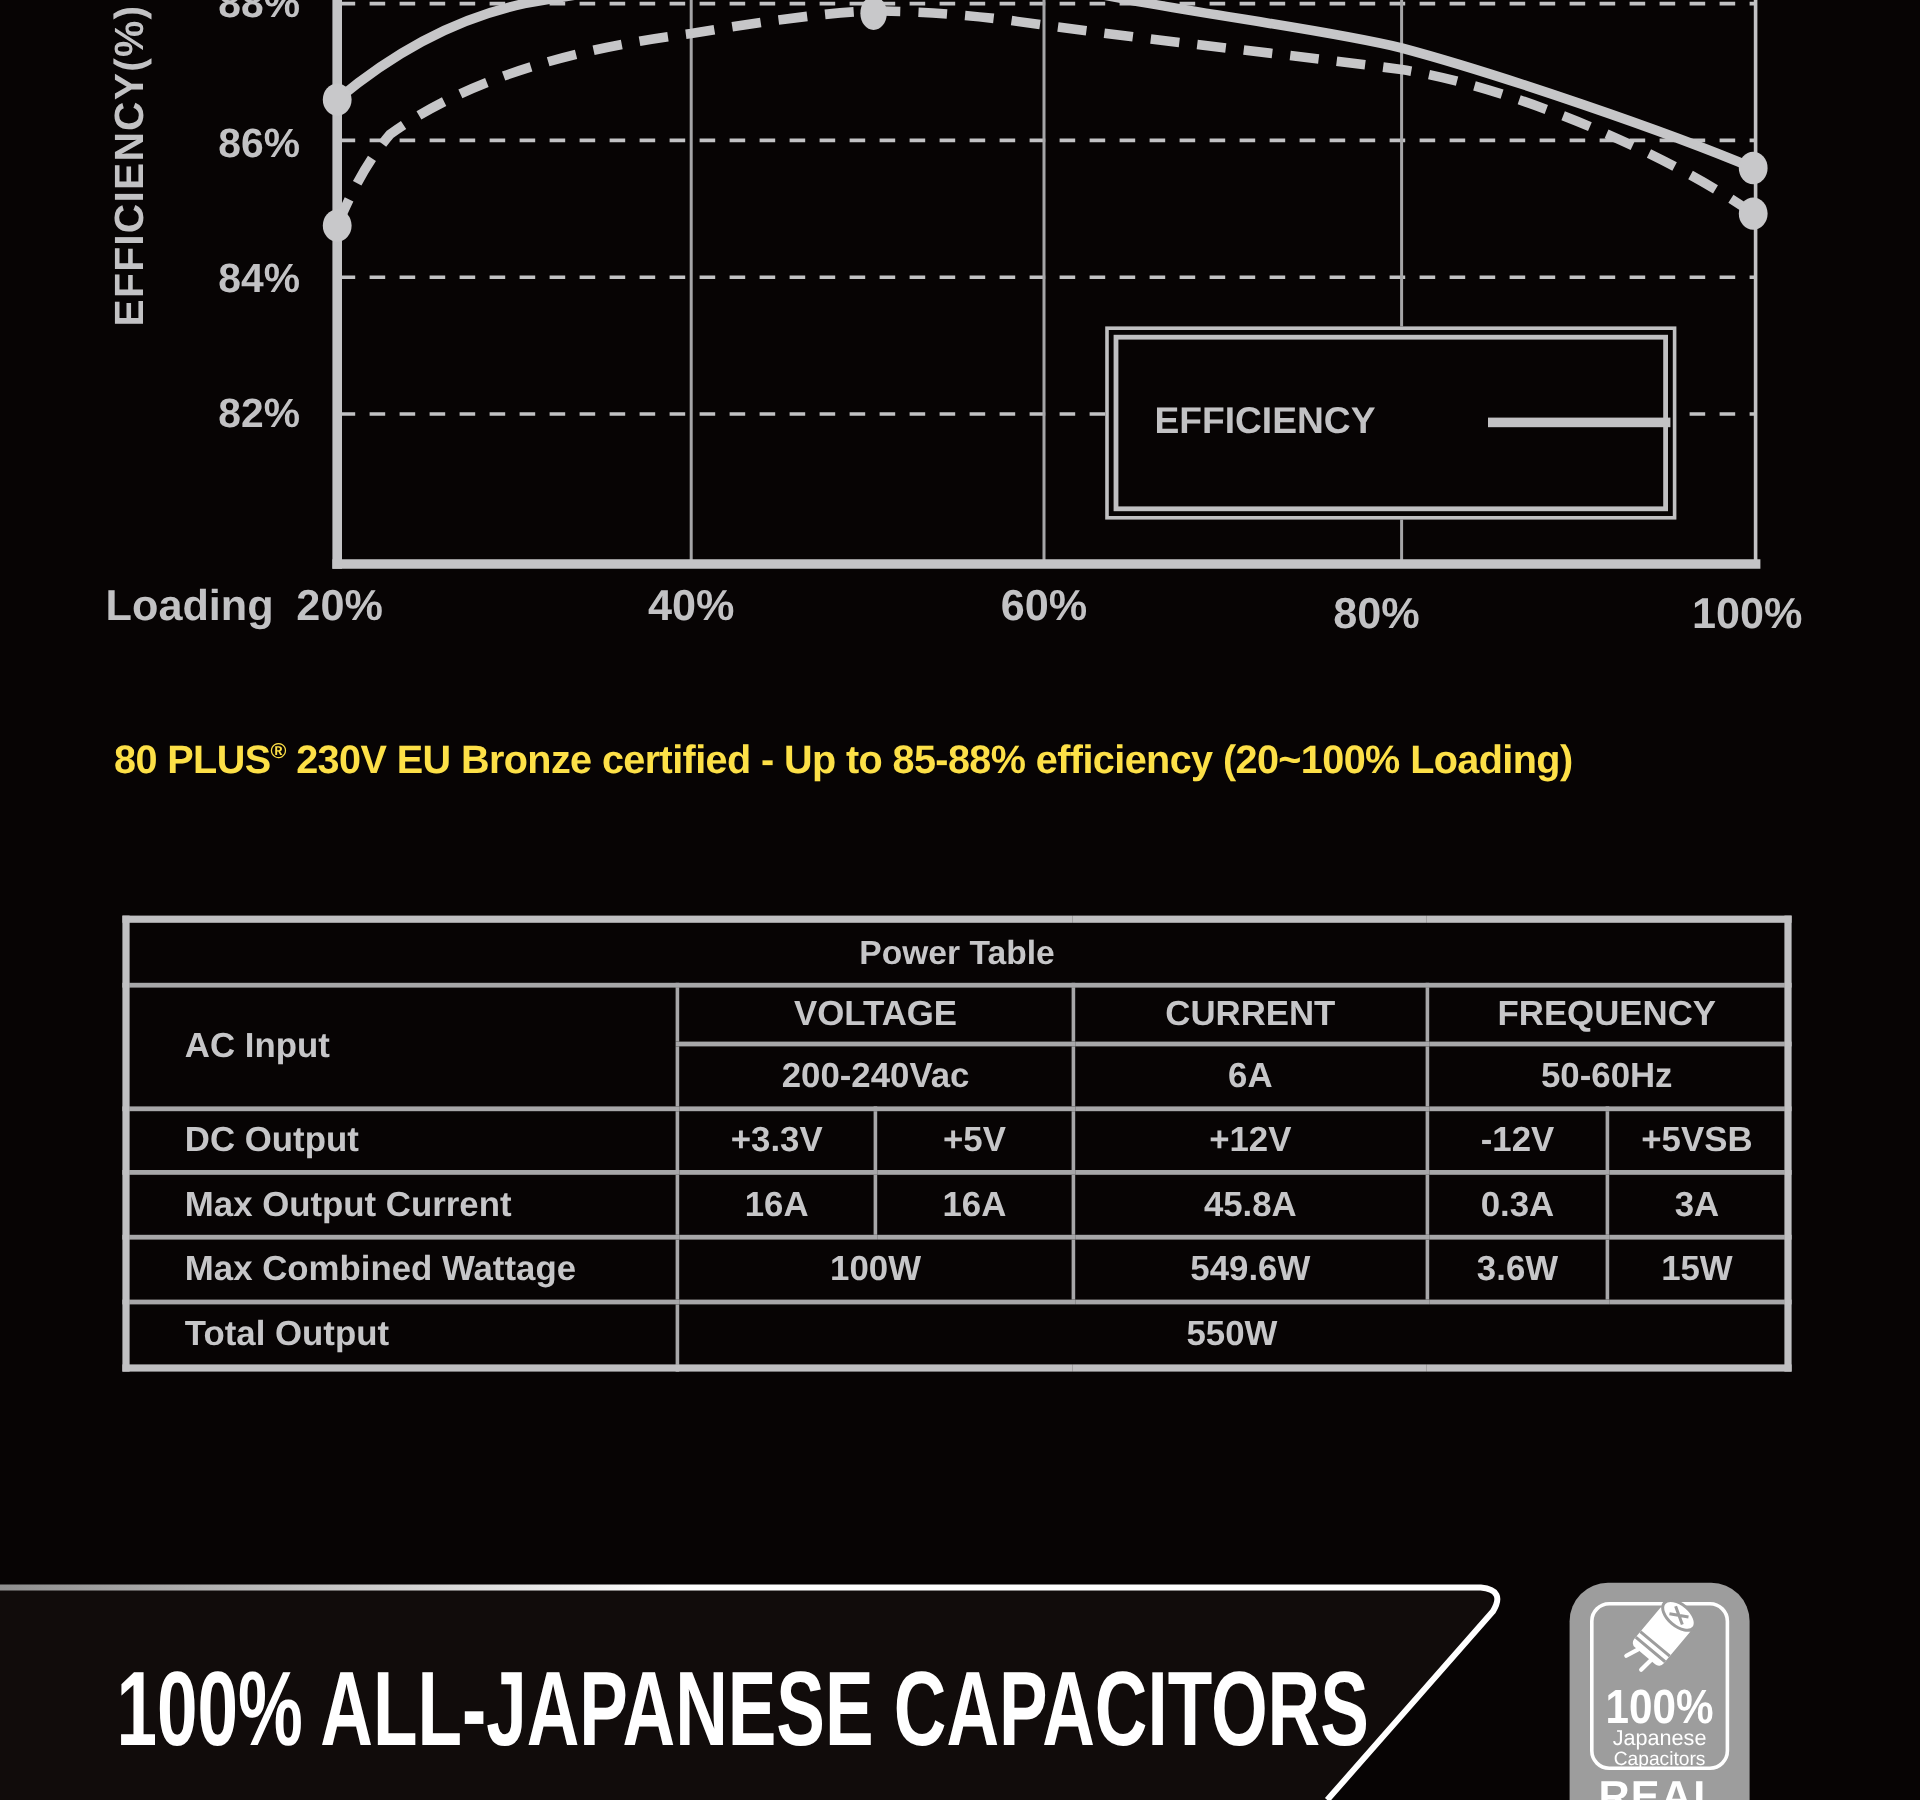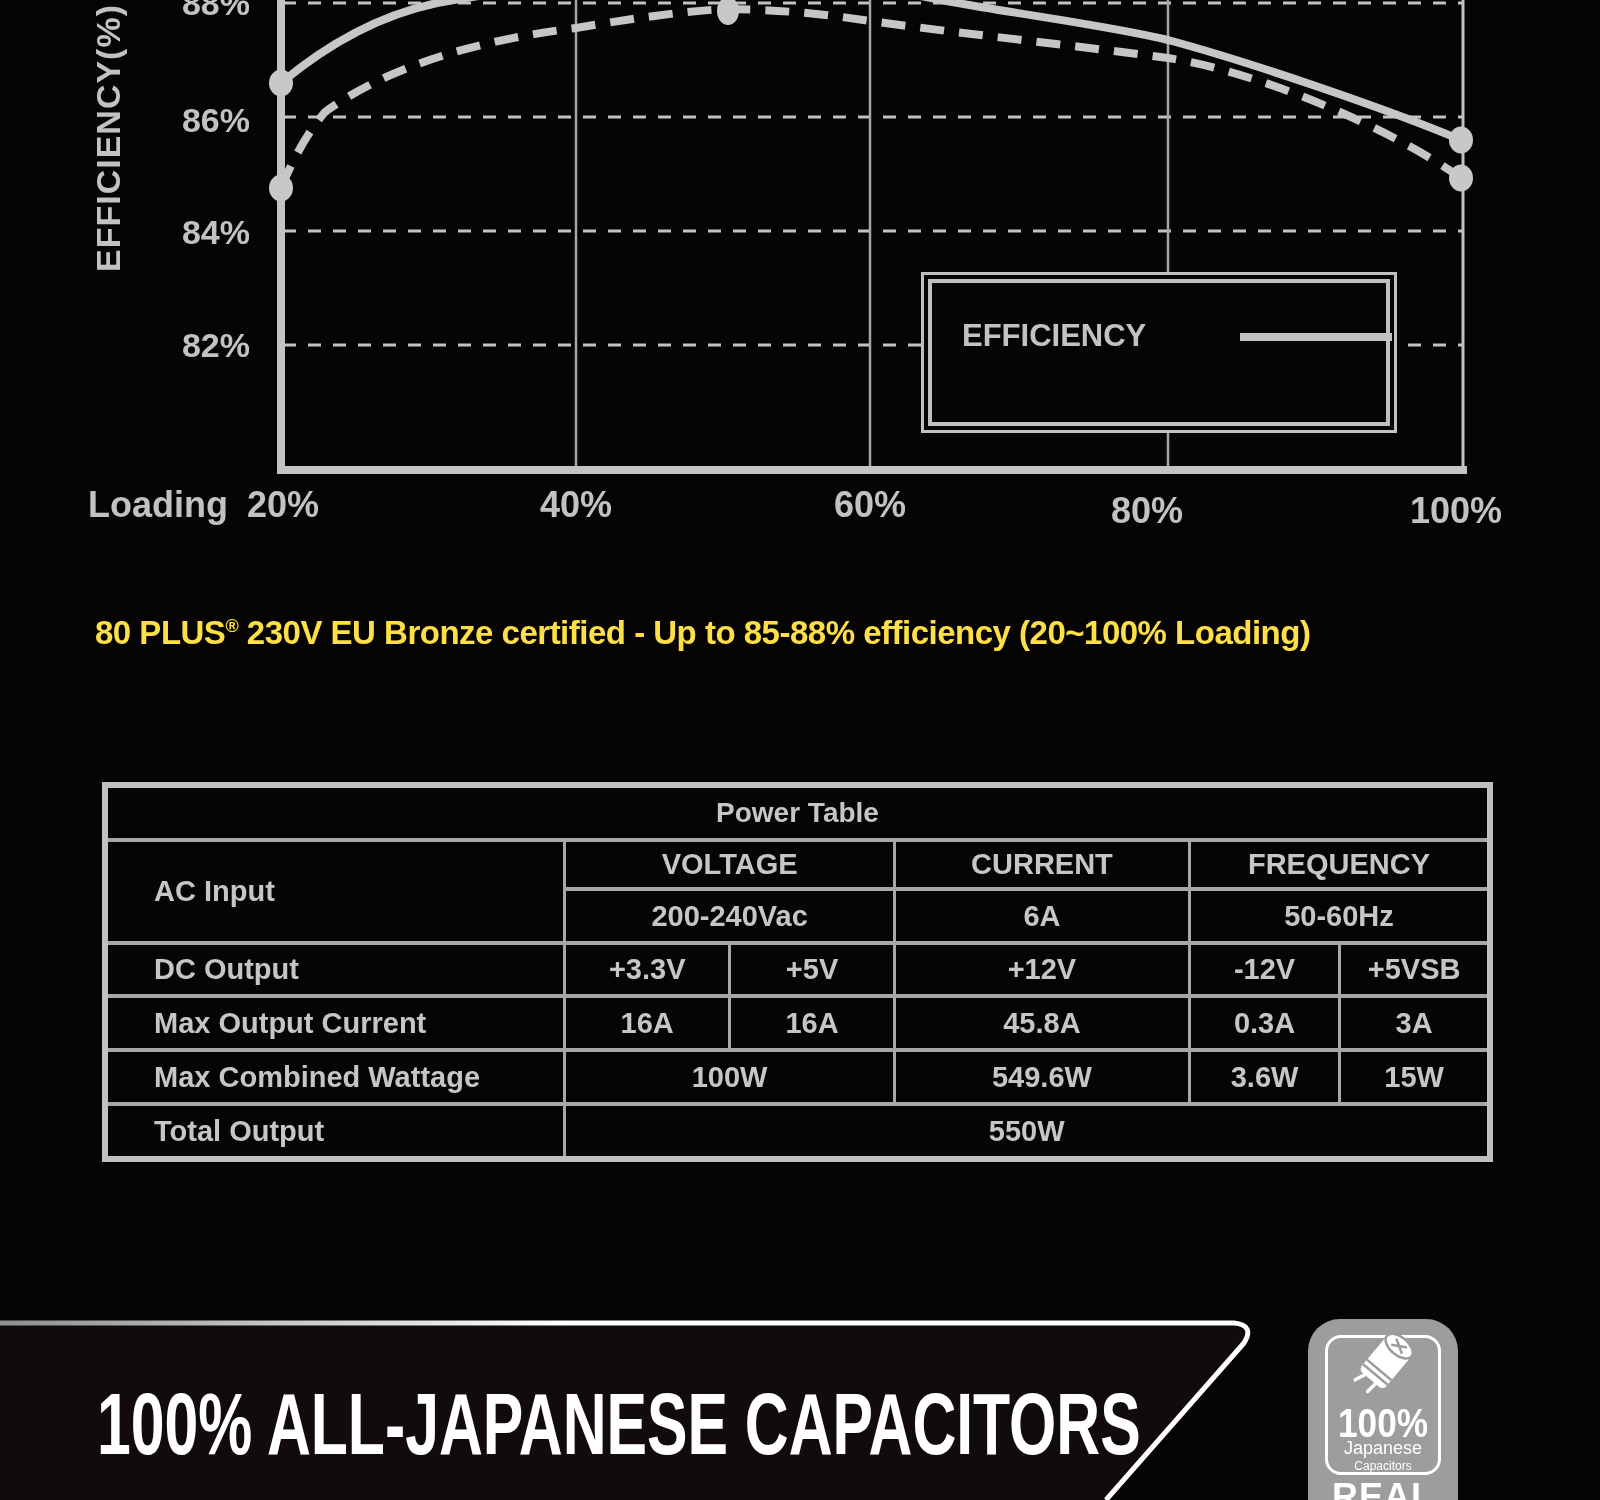--- a/index.html
+++ b/index.html
@@ -33,21 +33,21 @@
   
   #caption{position:absolute;left:95px;top:614px;width:1480px;font-size:33px;
     font-weight:bold;color:#fde047;letter-spacing:-0.5px;}
   #caption sup{font-size:18px;}
   
   #power-table{position:absolute;left:102px;top:763px;width:1391px;
     border-collapse:collapse;table-layout:fixed;
     font-size:29px;font-weight:bold;color:#c6c6c8;}
   #power-table td{border:3px solid #a7a7a9;border-top-width:4px;border-bottom-width:4px;
     text-align:center;padding:0;}
-  #power-table{border:6px solid #c0c0c2;margin-top:19px;}
+  #power-table{border:6px solid #c0c0c2;}
   #power-table td.lab{text-align:left;padding-left:46px;}
   #power-table .r-title td{height:50px;font-size:28px;}
   .r-achead td{height:45px;}
   .r-acval td{height:50px;}
   .r-dc td{height:49px;}
   .r-cur td{height:50px;}
   .r-wat td{height:50px;}
   .r-tot td{height:50px;}
   
   #band-svg{position:absolute;left:0;top:1280px;}
@@ -57,21 +57,21 @@
     transform:scaleX(0.69);transform-origin:left center;letter-spacing:0px;}
   #badge{position:absolute;left:1308px;top:1319px;width:150px;height:232px;
     background:#9d9d9d;border-radius:32px;}
   #badge-inner-frame{position:absolute;left:17px;top:16px;width:116px;height:140px;
     border:3px solid #ffffff;border-radius:16px;box-sizing:border-box;}
   #badge-icon{position:absolute;left:25px;top:4px;}
   .badge-text{position:absolute;left:0;width:150px;text-align:center;color:#ffffff;}
   #badge-percent{top:84px;font-size:40px;font-weight:bold;line-height:40px;
      transform:scaleX(0.88);transform-origin:center;}
   #badge-line1{top:120px;font-size:18px;line-height:19px;}
-  #badge-line2{top:138px;font-size:12px;line-height:19px;}
+  #badge-line2{top:138px;font-size:16px;line-height:19px;}
   #badge-line3{top:158px;font-size:36px;font-weight:bold;line-height:40px;letter-spacing:1px;}
 </style>
 </head>
 <body>
 
 <div id="screen">
 
   <svg id="chart-svg" width="1600" height="482" viewBox="0 0 1600 482">
 
     <g stroke="#c2c2c4" stroke-width="3" stroke-dasharray="13 12">
@@ -117,21 +117,21 @@
 
   <div class="xlab" style="left:88px;top:482px;width:200px;text-align:left;">Loading</div>
   <div class="xlab" style="left:198px;top:482px;">20%</div>
   <div class="xlab" style="left:491px;top:482px;">40%</div>
   <div class="xlab" style="left:785px;top:482px;">60%</div>
   <div class="xlab" style="left:1062px;top:488px;text-align:center;">80%</div>
   <div class="xlab" style="left:1371px;top:488px;">100%</div>
 
   <div id="legend">
     <div id="legend-inner">
-      <div class="legend-row" style="top:31px;">
+      <div class="legend-row" style="top:46px;">
         <span>EFFICIENCY</span>
         <span class="legend-sample sample-solid"></span>
       </div>
     </div>
   </div>
 
   <div id="caption"><span>80 PLUS</span><sup>®</sup><span> 230V EU Bronze certified - Up to 85-88% efficiency (20~100% Loading)</span></div>
 
   <table id="power-table">
     <colgroup>

